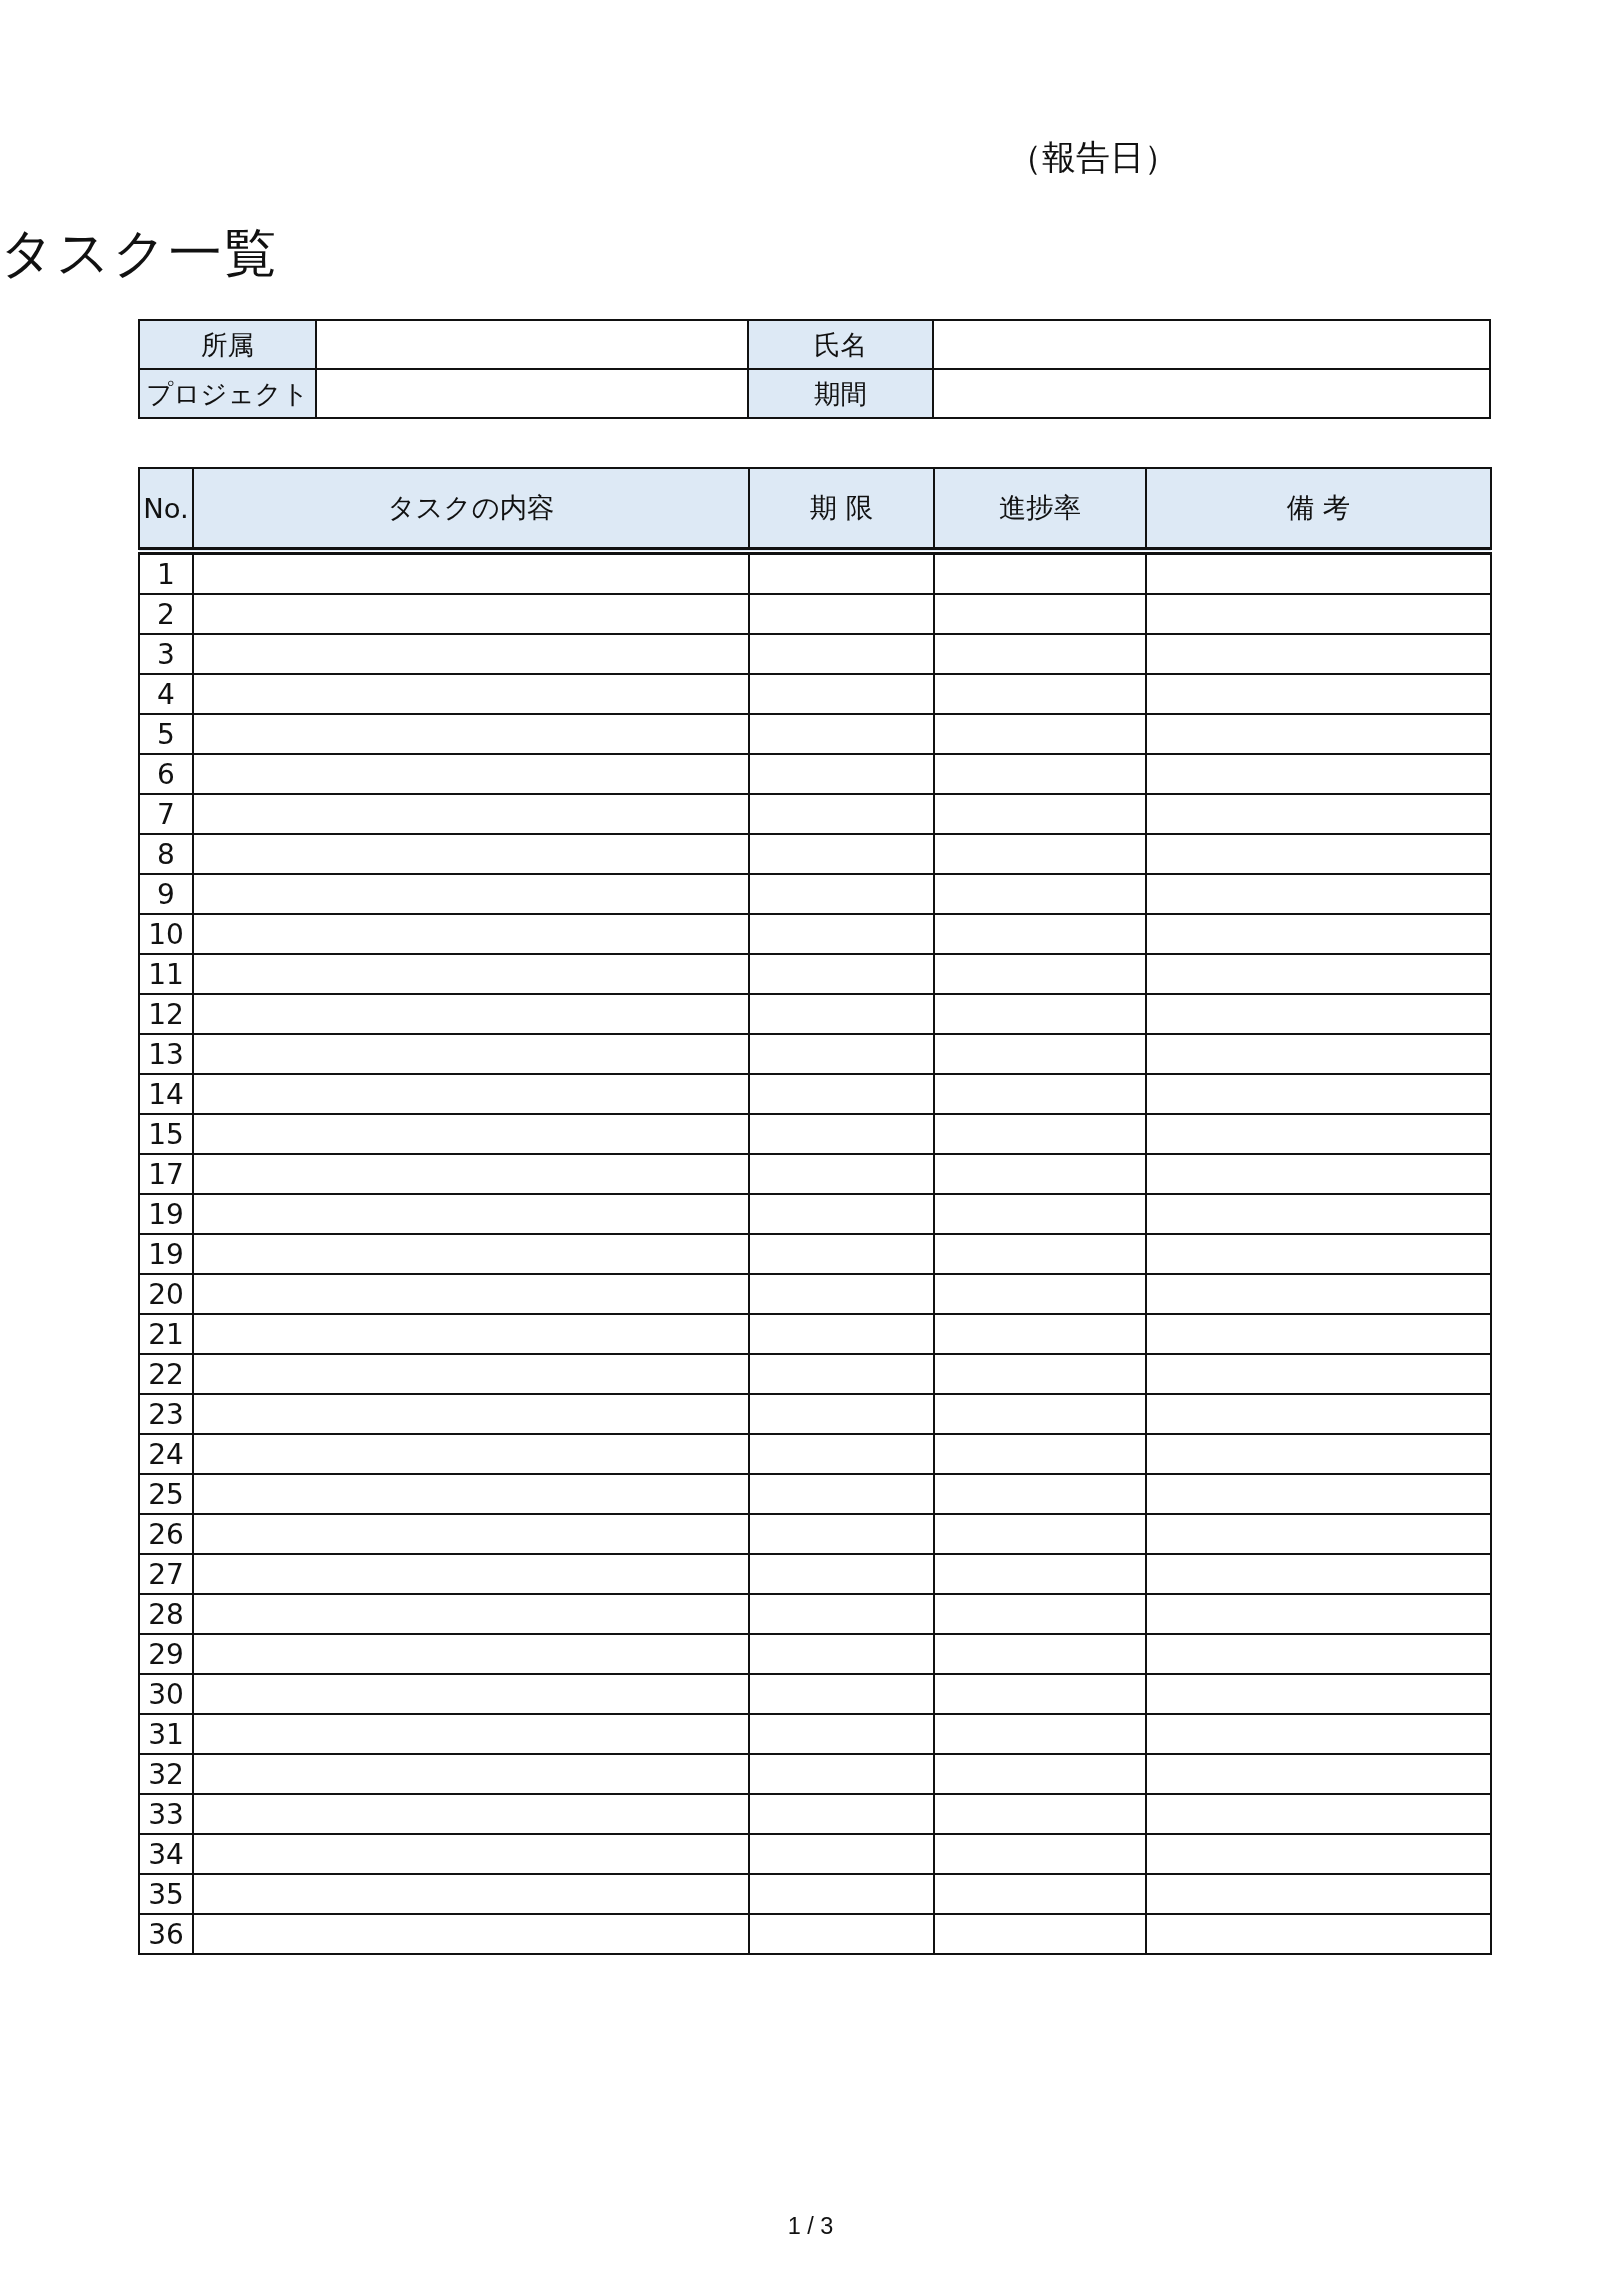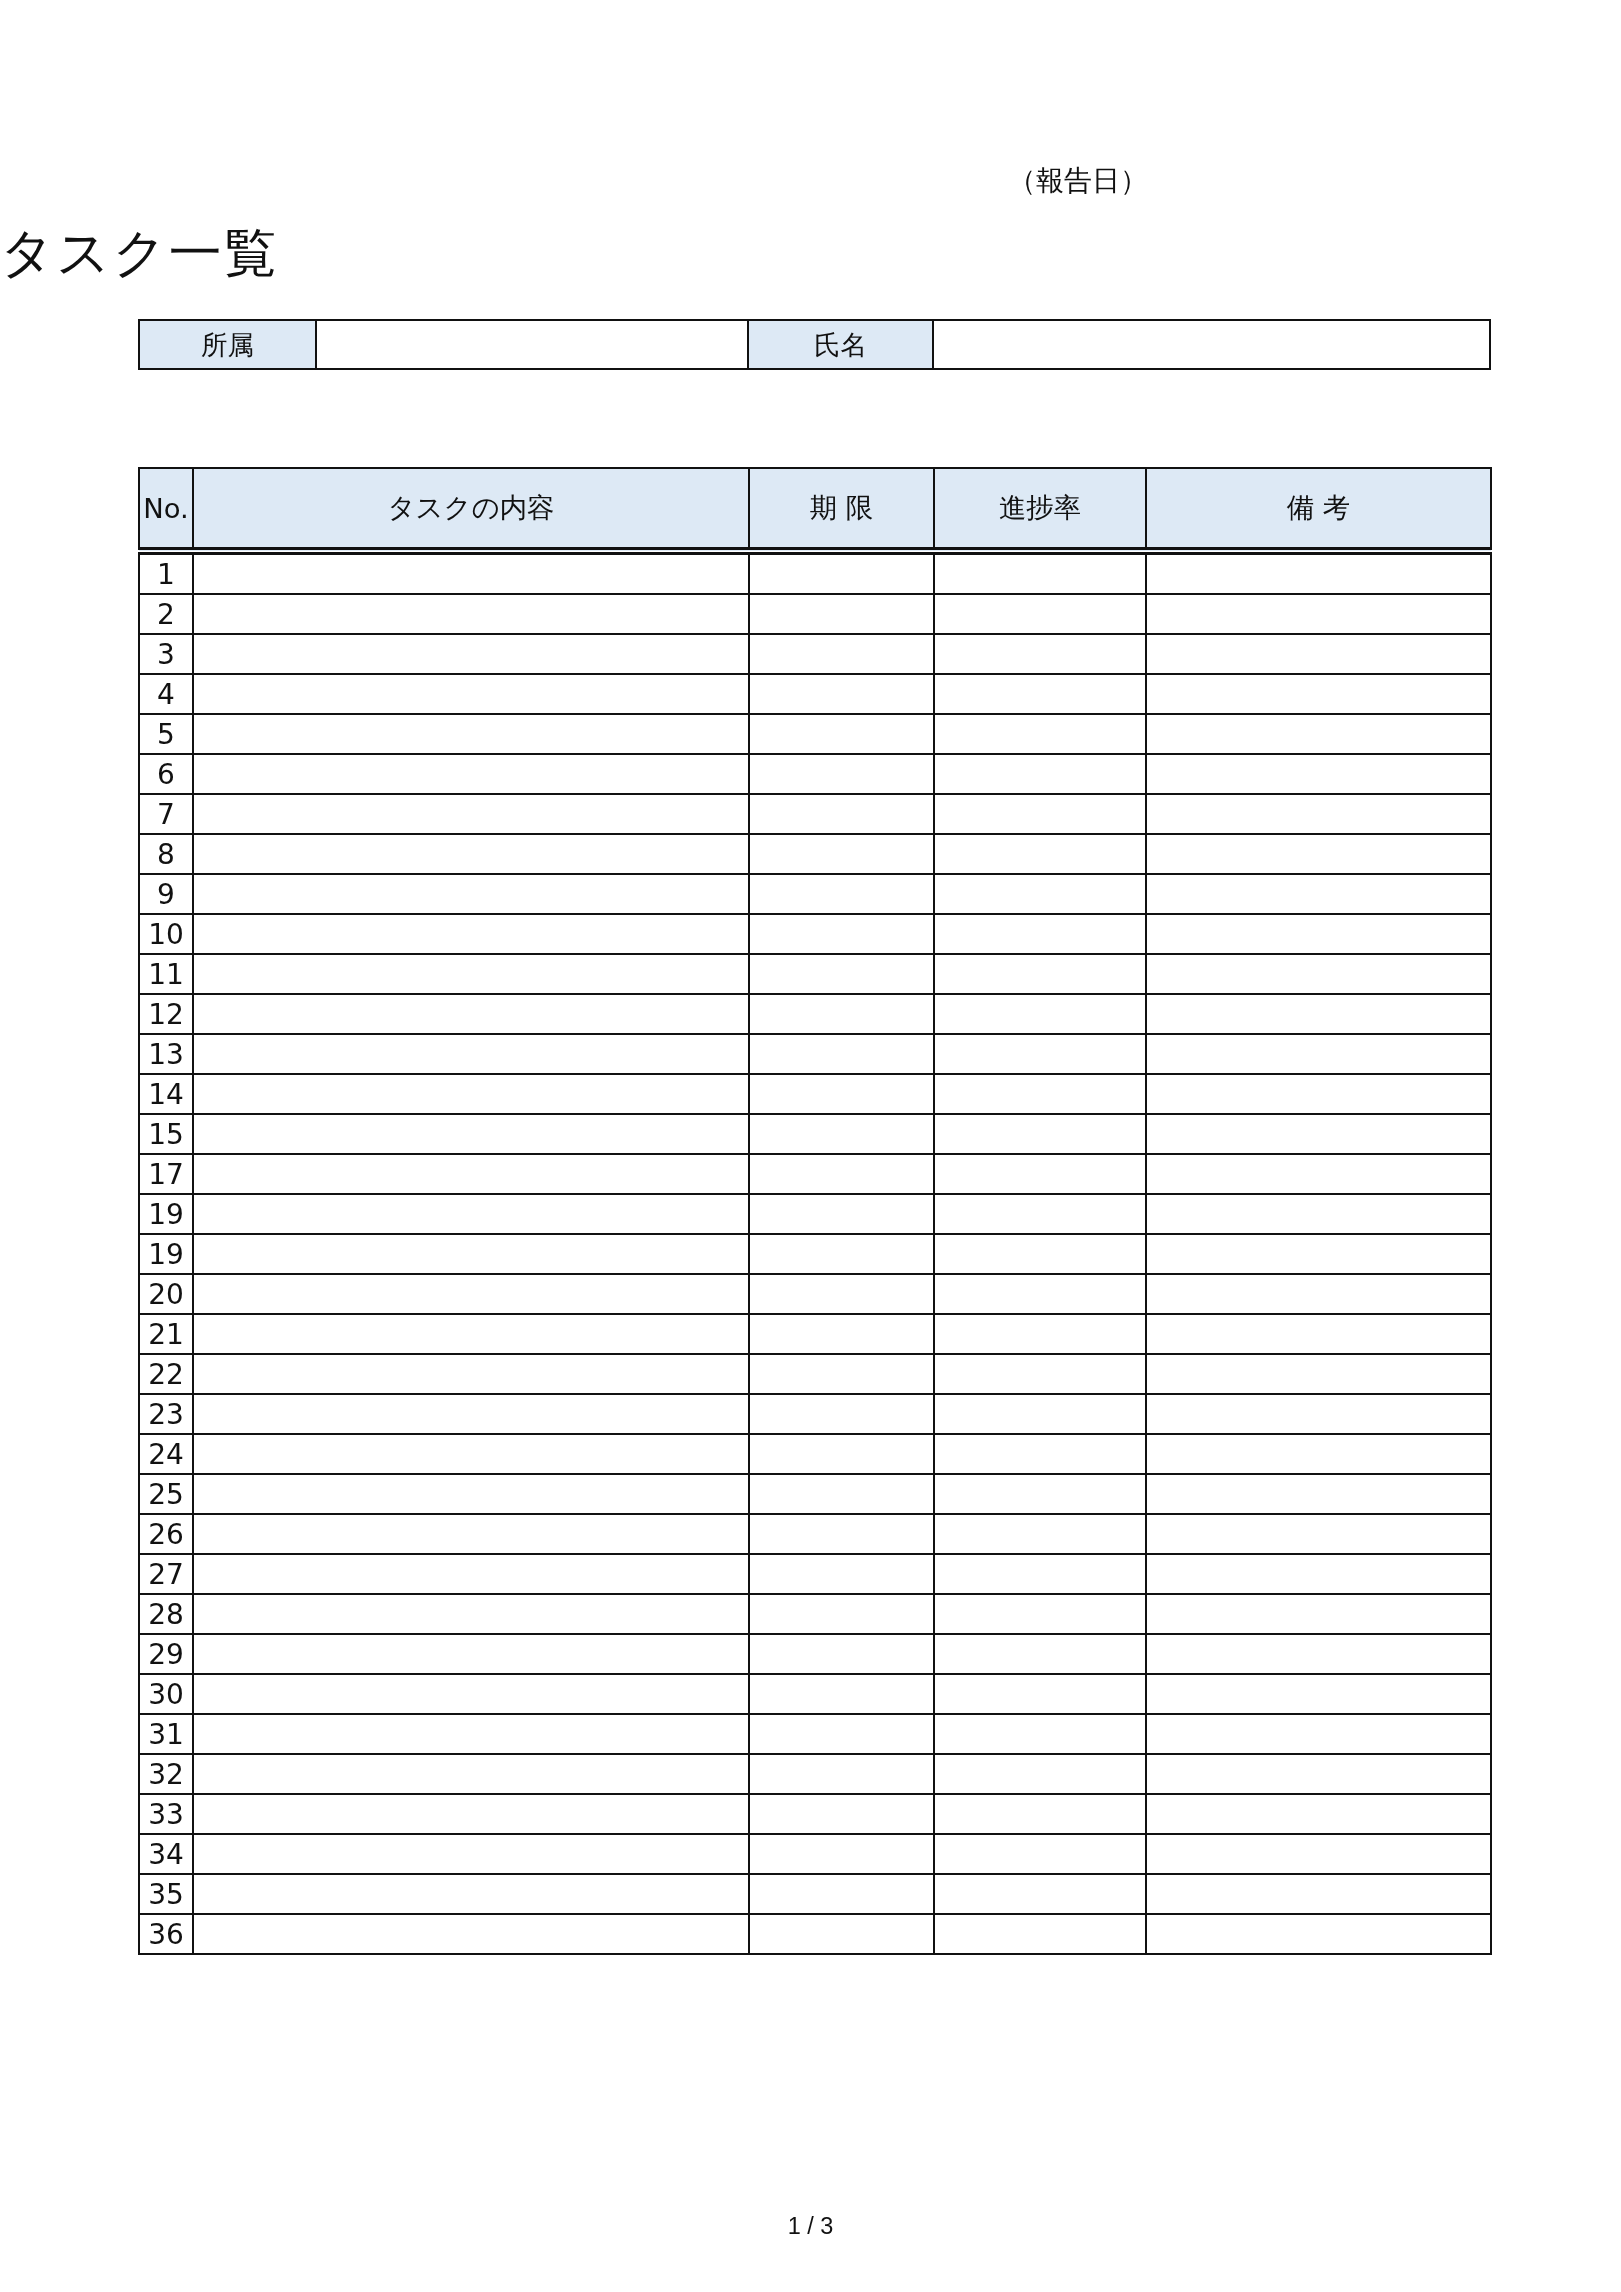--- a/index.html
+++ b/index.html
@@ -11,22 +11,22 @@
       width: 1621px;
       height: 2293px;
       position: relative;
       font-family: "DejaVu Sans", "Liberation Sans", sans-serif;
       color: #111111;
       overflow: hidden;
     }
     .report-date {
       position: absolute;
       left: 1008px;
-      top: 161px;
-      font-size: 28px;
+      top: 138px;
+      font-size: 34px;
       line-height: 39px;
     }
     .page-title {
       position: absolute;
       left: 0;
       width: 1621px;
       top: 218px;
       text-align: left;
       font-size: 53px;
       line-height: 69px;
@@ -100,20 +100,26 @@
     <col style="width:177px">
     <col style="width:432px">
     <col style="width:185px">
     <col style="width:557px">
   </colgroup>
   <tbody>
     <tr>
       <td class="label-cell">所属</td>
       <td class="input-cell"></td>
       <td class="label-cell">氏名</td>
+      <td class="input-cell"></td>
+    </tr>
+    <tr>
+      <td class="label-cell">プロジェクト</td>
+      <td class="input-cell"></td>
+      <td class="label-cell">期間</td>
       <td class="input-cell"></td>
     </tr>
   </tbody>
 </table>
 
 <table class="task-table">
   <colgroup>
     <col style="width:54px">
     <col style="width:556px">
     <col style="width:185px">

